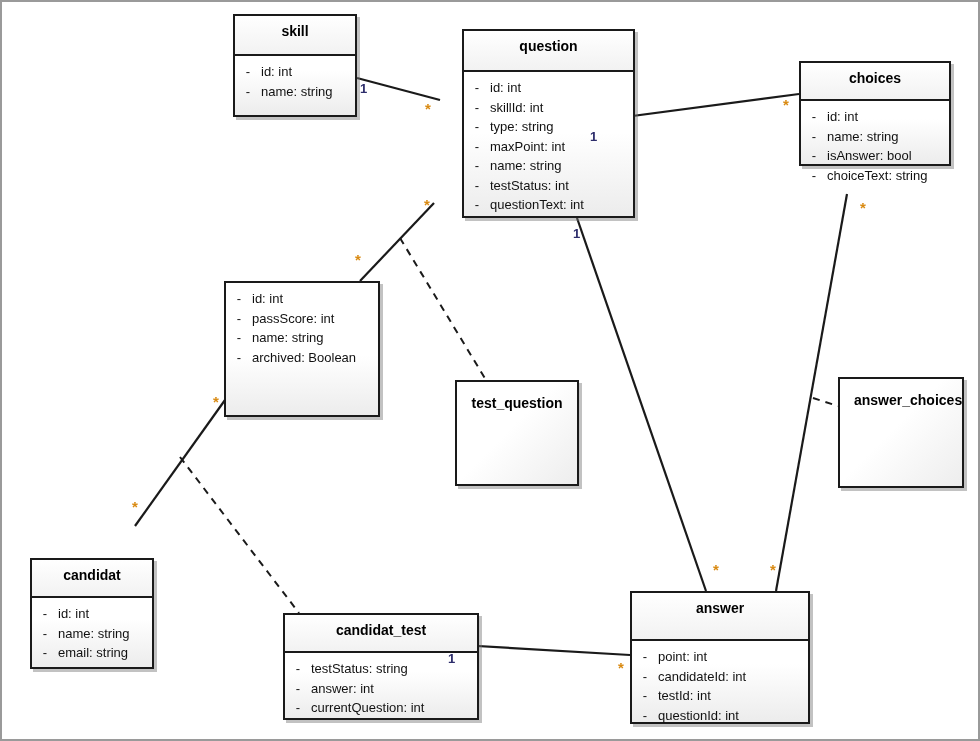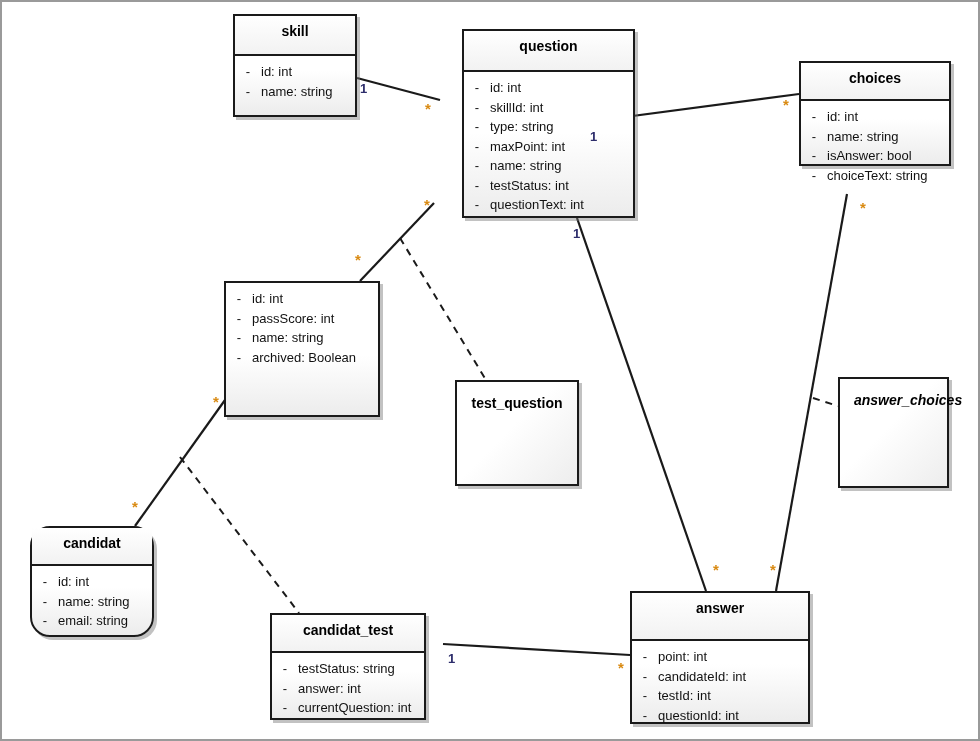--- a/index.html
+++ b/index.html
@@ -194,41 +194,41 @@
           </div>
           <div class="attr-row">
             <span class="attr-vis">-</span>
             <span class="attr-text">archived: Boolean</span>
           </div>
         </div>
       </div>
       <div class="uml-class plain" style="left: 453px; top: 378px; width: 124px; height: 106px;">
         <div class="uml-header">test_question</div>
       </div>
-      <div class="uml-class plain" style="left: 836px; top: 375px; width: 111px; height: 111px; font-style: italic;">
+      <div class="uml-class plain" style="left: 836px; top: 375px; width: 126px; height: 111px;">
         <div class="uml-header">answer_choices</div>
       </div>
-      <div class="uml-class with-attrs" style="left: 28px; top: 524px; width: 124px; height: 111px; border-radius: 20px;">
+      <div class="uml-class with-attrs" style="left: 28px; top: 556px; width: 124px; height: 111px;">
         <div class="uml-header" style="height: 38px;">candidat</div>
         <div class="uml-attrs">
           <div class="attr-row">
             <span class="attr-vis">-</span>
             <span class="attr-text">id: int</span>
           </div>
           <div class="attr-row">
             <span class="attr-vis">-</span>
             <span class="attr-text">name: string</span>
           </div>
           <div class="attr-row">
             <span class="attr-vis">-</span>
             <span class="attr-text">email: string</span>
           </div>
         </div>
       </div>
-      <div class="uml-class with-attrs" style="left: 268px; top: 611px; width: 156px; height: 107px;">
+      <div class="uml-class with-attrs" style="left: 281px; top: 611px; width: 196px; height: 107px;">
         <div class="uml-header" style="height: 38px;">candidat_test</div>
         <div class="uml-attrs">
           <div class="attr-row">
             <span class="attr-vis">-</span>
             <span class="attr-text">testStatus: string</span>
           </div>
           <div class="attr-row">
             <span class="attr-vis">-</span>
             <span class="attr-text">answer: int</span>
           </div>

